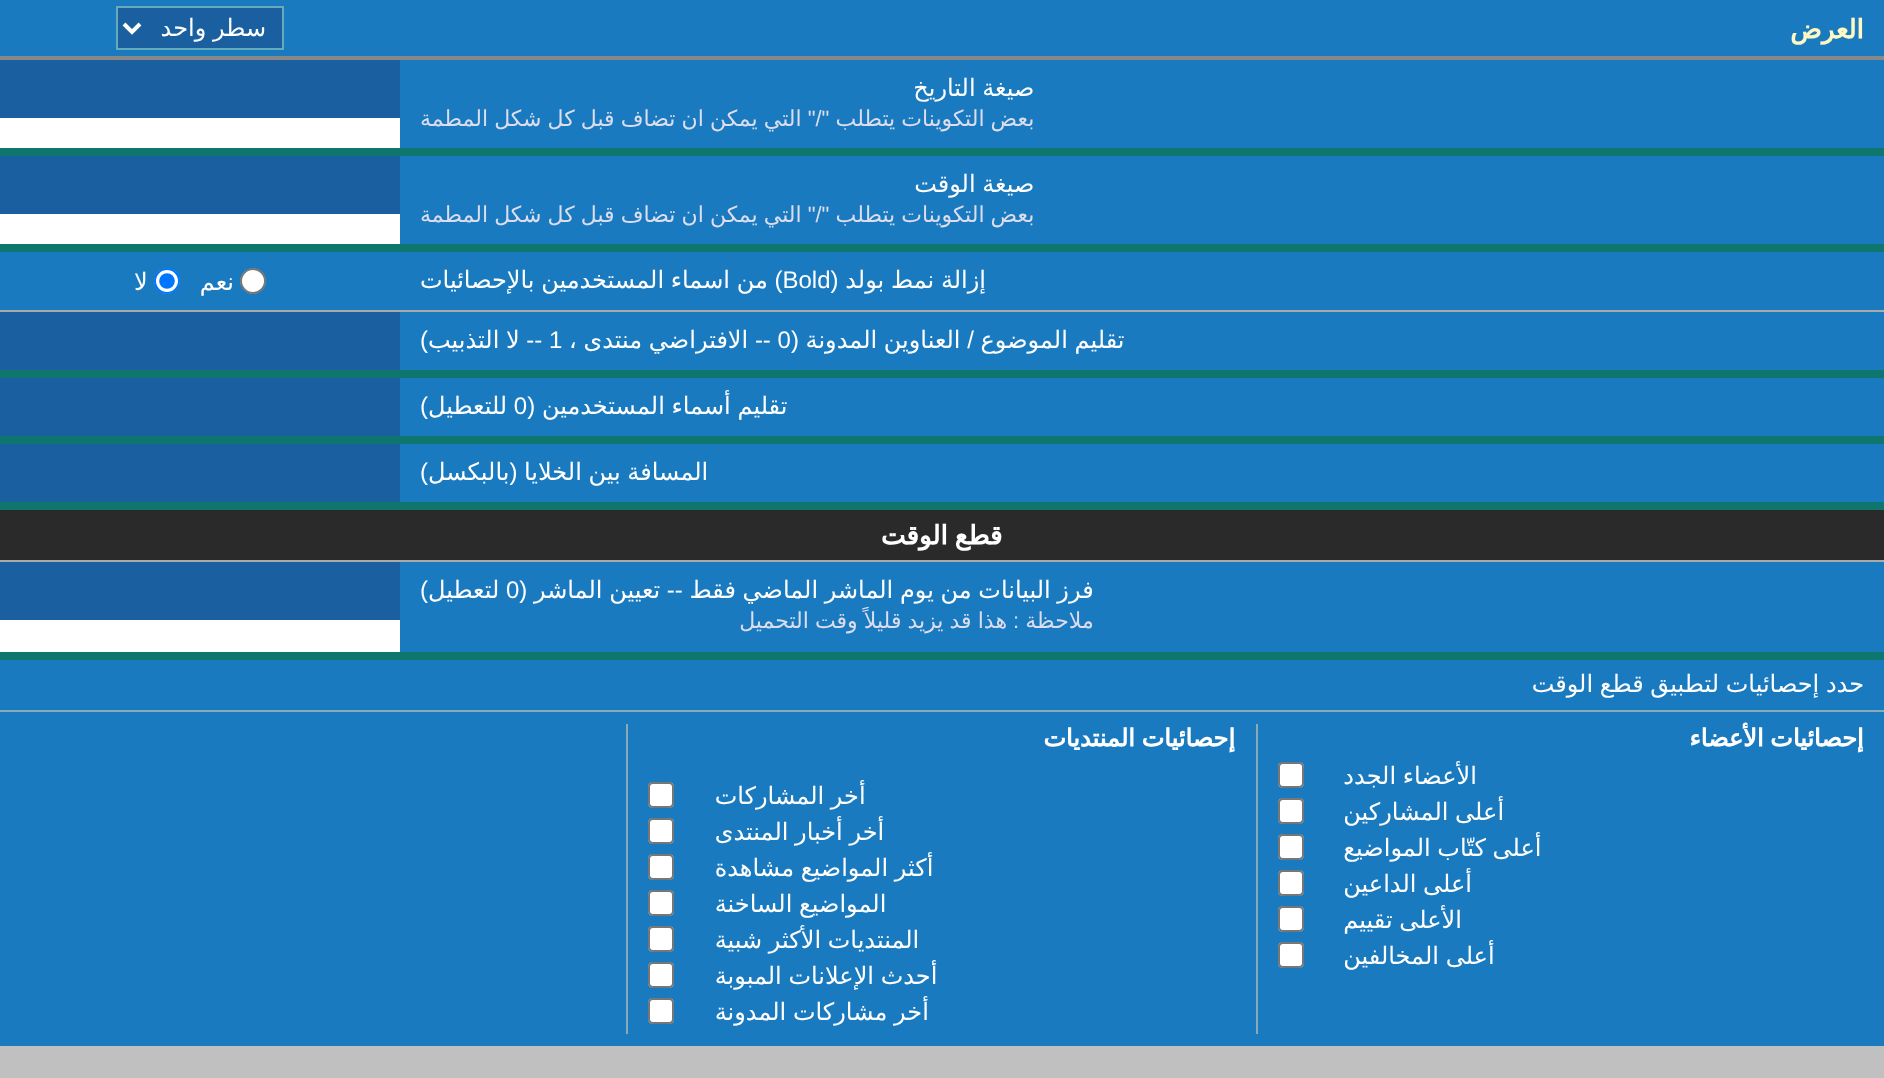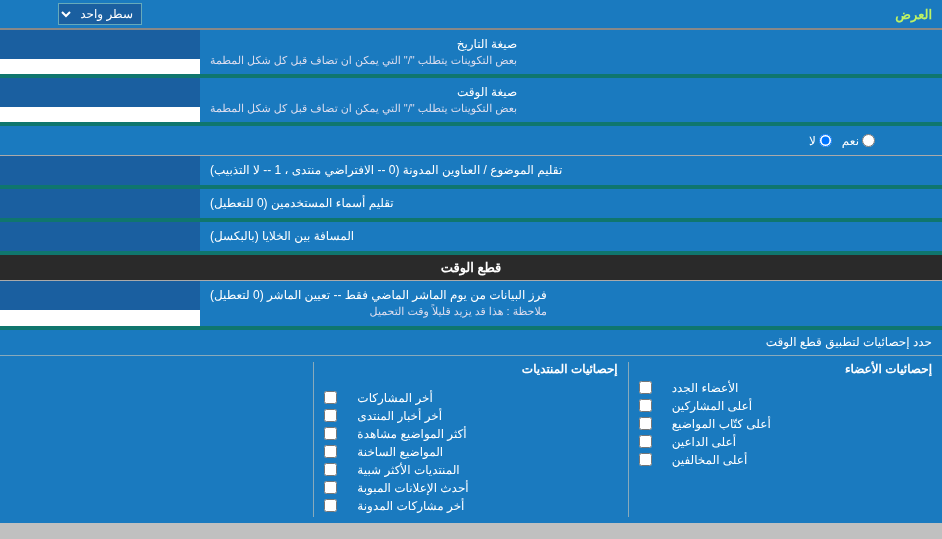--- a/index.html
+++ b/index.html
@@ -168,21 +168,21 @@
     .top-header {
       display: flex;
       align-items: center;
       background: #1a7abf;
       border-bottom: 2px solid #888;
       min-height: 30px;
     }
 
     .top-header-label {
       flex: 1;
-      color: #bef264;
+      color: #fef9c3;
       text-align: right;
       padding: 5px 10px;
       font-size: 13px;
       font-weight: bold;
     }
 
     .top-header-select {
       width: 200px;
       display: flex;
       align-items: center;
@@ -250,20 +250,21 @@
         <div>صيغة الوقت</div>
         <div class="small-note">بعض التكوينات يتطلب "/" التي يمكن ان تضاف قبل كل شكل المطمة</div>
       </div>
     </div>
     <div class="row-input">
       <input type="text" class="text-input-dark" style="">
     </div>
   </div>
 
   <div class="radio-row">
+    <div class="row-label">إزالة نمط بولد (Bold) من اسماء المستخدمين بالإحصائيات</div>
     <div class="radio-group">
       <label>
         <input type="radio" name="bold" value="yes" style="">
         <span>نعم</span>
       </label>
       <label>
         <input type="radio" name="bold" value="no" checked="" style="">
         <span>لا</span>
       </label>
     </div>
@@ -325,20 +326,24 @@
         </div>
         <div class="cb-item">
           <span>أعلى كتّاب المواضيع</span>
           <input type="checkbox" style="">
         </div>
         <div class="cb-item">
           <span>أعلى الداعين</span>
           <input type="checkbox" style="">
         </div>
         <div class="cb-item">
+          <span>الأعلى تقييم</span>
+          <input type="checkbox" style="">
+        </div>
+        <div class="cb-item">
           <span>أعلى المخالفين</span>
           <input type="checkbox" style="">
         </div>
       </div>
 
       <div class="col-divider"></div>
 
       <div class="col-mid">
         <div style="color:#fff; font-weight:bold; text-align:right; margin-bottom:15px; font-size:12px;">إحصائيات المنتديات</div>
         <div class="cb-item">

